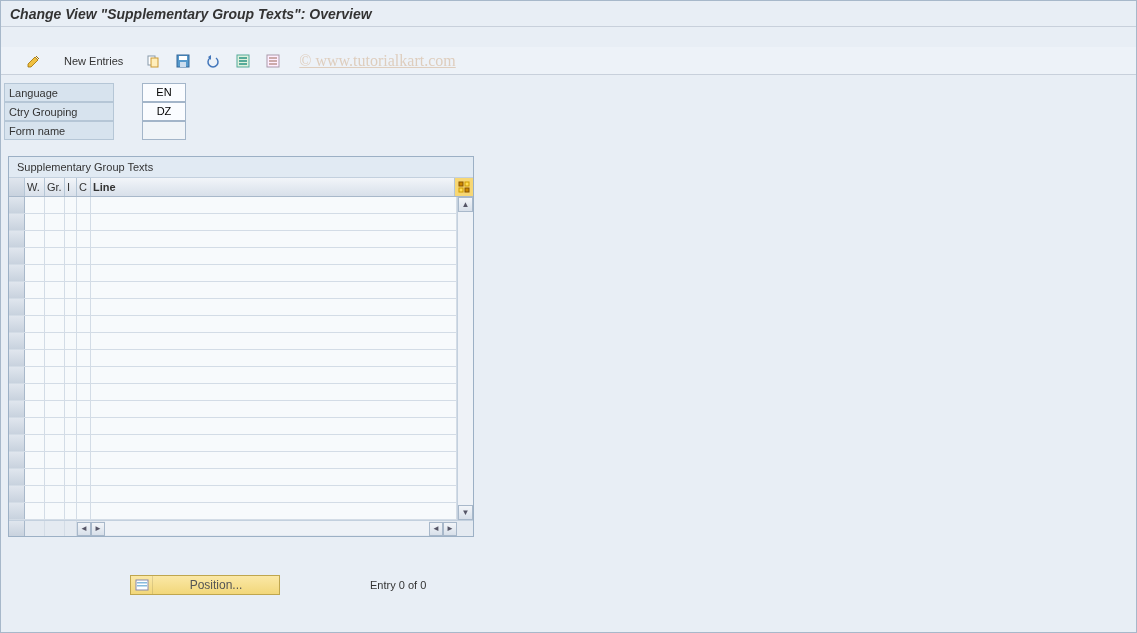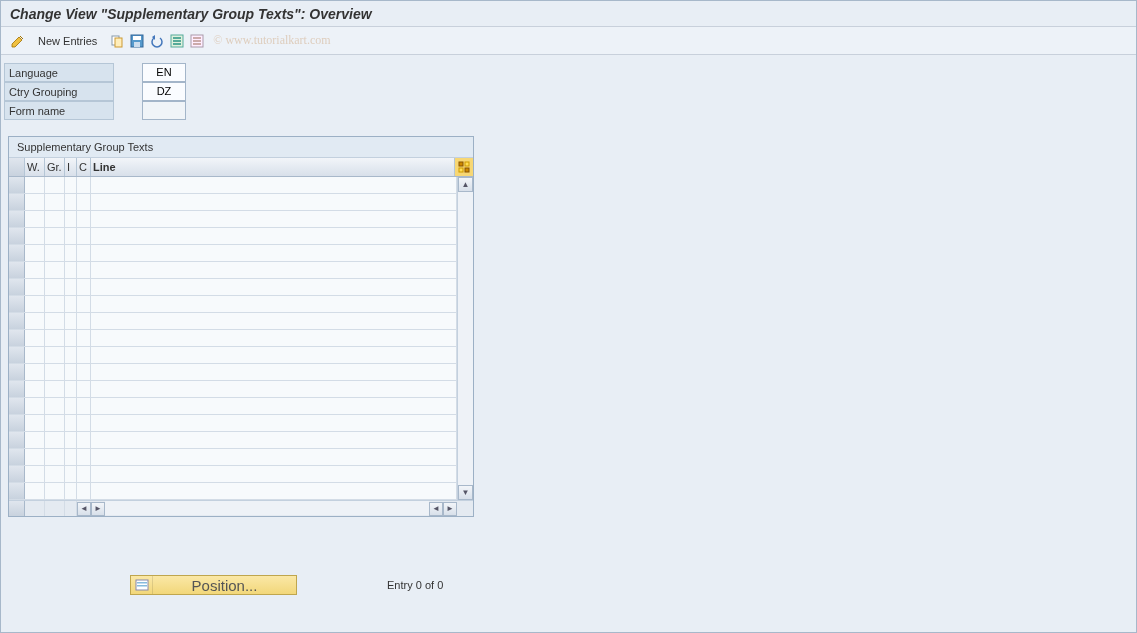--- a/index.html
+++ b/index.html
@@ -18,47 +18,49 @@
       border-bottom: 1px solid #c8d0db;
     }
     .title-text {
       font-weight: bold;
       font-style: italic;
       font-size: 14px;
       color: #333;
     }
     .toolbar {
       background: #edf2f8;
-      padding: 3px 8px;
+      padding: 3px 24px;
       border-bottom: 1px solid #c8d0db;
       display: flex;
       align-items: center;
-      gap: 0;
+      gap: 10px;
       height: 28px;
+      margin-top: 20px;
     }
     .toolbar-btn {
       display: inline-flex;
       align-items: center;
       justify-content: center;
       width: 20px;
       height: 20px;
       cursor: pointer;
     }
     .toolbar-text-btn {
       padding: 2px 6px;
       font-size: 11px;
       color: #333;
       cursor: pointer;
       margin: 0 4px;
     }
     .watermark {
-      font-size: 12px;
+      font-size: 16px;
       color: rgba(200,150,100,0.4);
       font-family: serif;
       margin-left: 6px;
+      text-decoration: underline;
     }
     .form-area {
       padding: 8px 0 0 4px;
     }
     .form-row {
       display: flex;
       align-items: center;
       height: 19px;
       margin-bottom: 0px;
     }
@@ -181,26 +183,26 @@
       left: 0; right: 0;
       top: 575px;
       display: flex;
       align-items: center;
       padding-left: 130px;
       gap: 90px;
     }
     .position-btn {
       display: flex;
       align-items: center;
-      width: 167px;
+      width: 150px;
       height: 20px;
       background: linear-gradient(#fbe8a6, #f2d77a);
       border: 1px solid #bfa64e;
       cursor: pointer;
-      font-size: 15px;
+      font-size: 12px;
       color: #555;
     }
     .position-btn .icon-box {
       width: 22px; height: 100%;
       display:flex; align-items:center; justify-content:center;
       border-right: 1px solid rgba(0,0,0,0.1);
     }
     .position-btn .lbl { flex:1; text-align:center;}
     .entry-text { font-size: 11px; color: #333; }
     .border-outer {

